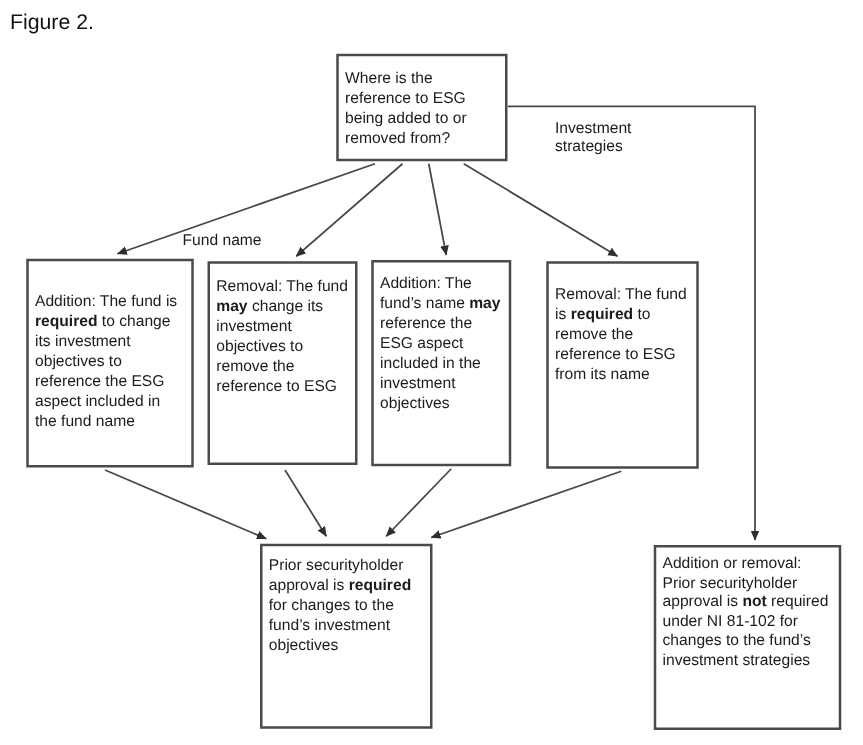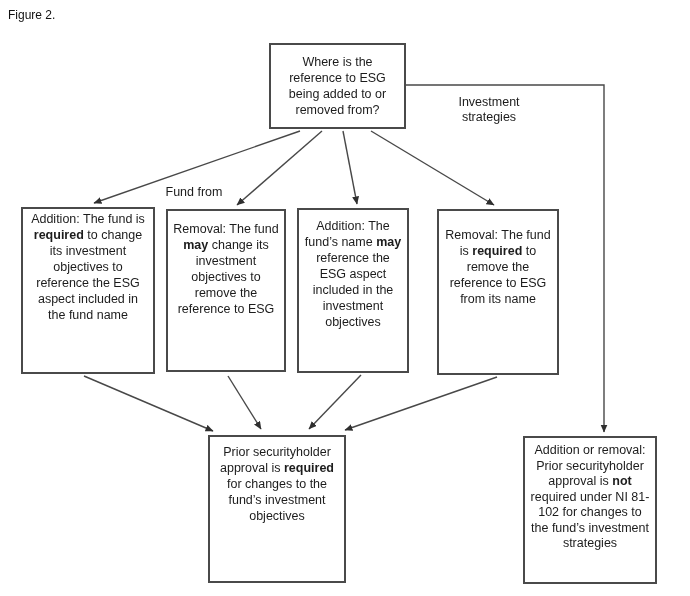--- a/index.html
+++ b/index.html
@@ -21,48 +21,47 @@
     width: 690px; height: 596px;
   }
   .connectors line, .connectors polyline {
     stroke: #484848;
     stroke-width: 1.4;
     fill: none;
   }
   .figure-label {
     position: absolute;
     left: 8px; top: 8px;
-    font-size: 12px;
+    font-size: 17px;
     color: #111111;
     white-space: nowrap;
   }
   .node {
     position: absolute;
     border: 2px solid #4a4a4a;
     background: #ffffff;
-    text-align: center;
     font-size: 12.5px;
     line-height: 16px;
     padding: 7px 5px 0 5px;
   }
   .node b { font-weight: bold; }
   .edge-label {
     position: absolute;
-    text-align: center;
+    text-align: left;
     font-size: 12.5px;
     line-height: 15px;
     color: #1c1c1c;
   }
   #node-root        { left: 269px; top: 43px;  width: 137px; height: 86px;  padding-top: 9px; }
-  #node-fn-add      { left: 21px;  top: 207px; width: 134px; height: 167px; padding-top: 2px; }
+  #node-fn-add      { left: 21px;  top: 207px; width: 134px; height: 167px; padding-top: 24px; }
   #node-fn-rem      { left: 166px; top: 209px; width: 120px; height: 163px; padding-top: 10px; }
   #node-io-add      { left: 297px; top: 208px; width: 112px; height: 165px; padding-top: 8px; }
   #node-io-rem      { left: 437px; top: 209px; width: 122px; height: 166px; padding-top: 16px; }
   #node-out-obj     { left: 208px; top: 435px; width: 138px; height: 148px; }
-  #node-out-strat   { left: 523px; top: 436px; width: 134px; height: 148px; padding-top: 5px; line-height: 15.5px; }
+  #node-out-strat   { left: 523px; top: 436px; width: 150px; height: 148px; padding-top: 5px; line-height: 15.5px; }
   #label-fund-name  { left: 146px; top: 185px; width: 96px;  }
   #label-inv-obj    { left: 352px; top: 173px; width: 88px;  }
   #label-inv-strat  { left: 444px; top: 95px;  width: 90px;  }
 </style>
 </head>
 <body>
 
 <div class="canvas">
 
   <svg class="connectors" viewBox="0 0 690 596" xmlns="http://www.w3.org/2000/svg">
@@ -82,21 +81,21 @@
     <line x1="361" y1="375" x2="309" y2="429" marker-end="url(#arrow)"></line>
     <line x1="497" y1="377" x2="345" y2="430" marker-end="url(#arrow)"></line>
 
     <polyline points="406,85 604,85 604,432" marker-end="url(#arrow)"></polyline>
   </svg>
 
   <div class="figure-label">Figure 2.</div>
 
   <div class="node" id="node-root"><span>Where is the reference to ESG being added to or removed from?</span></div>
 
-  <div class="edge-label" id="label-fund-name">Fund from</div>
+  <div class="edge-label" id="label-fund-name">Fund name</div>
   <div class="edge-label" id="label-inv-strat">Investment strategies</div>
 
   <div class="node" id="node-fn-add"><span>Addition: The fund is </span><b>required</b><span> to change its investment objectives to reference the ESG aspect included in the fund name</span></div>
   <div class="node" id="node-fn-rem"><span>Removal: The fund </span><b>may</b><span> change its investment objectives to remove the reference to ESG</span></div>
   <div class="node" id="node-io-add"><span>Addition: The fund’s name </span><b>may</b><span> reference the ESG aspect included in the investment objectives</span></div>
   <div class="node" id="node-io-rem"><span>Removal: The fund is </span><b>required</b><span> to remove the reference to ESG from its name</span></div>
 
   <div class="node" id="node-out-obj"><span>Prior securityholder approval is </span><b>required</b><span> for changes to the fund’s investment objectives</span></div>
   <div class="node" id="node-out-strat"><span>Addition or removal: Prior securityholder approval is </span><b>not</b><span> required under NI 81-102 for changes to the fund’s investment strategies</span></div>
 

